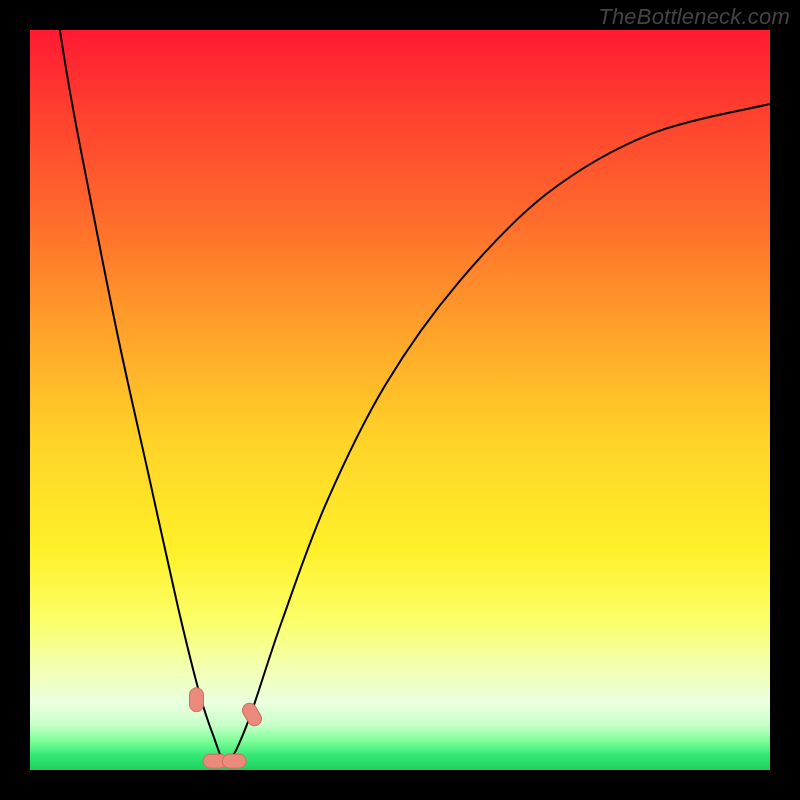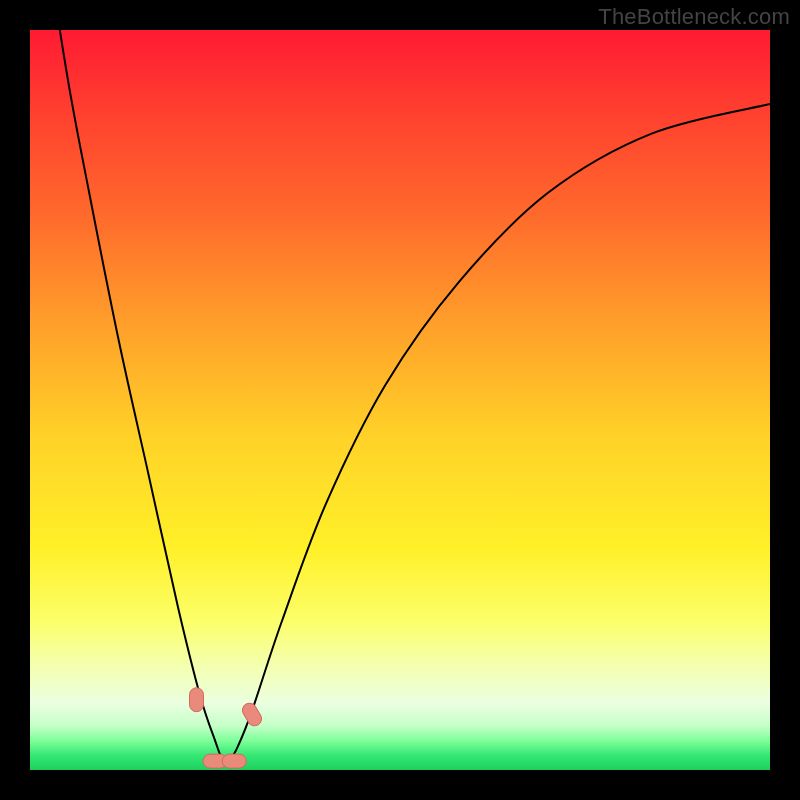--- a/index.html
+++ b/index.html
@@ -51,20 +51,21 @@
     height: 100%;
   }
   .attribution {
     position: absolute;
     top: 4px;
     right: 10px;
     color: #444;
     font-size: 22px;
     font-weight: 400;
     letter-spacing: 0.2px;
+    font-style: italic;
   }
   .curve-path {
     fill: none;
     stroke: #000;
     stroke-width: 2;
   }
   .marker {
     fill: #e98a7d;
     stroke: #d06a5c;
     stroke-width: 1;

